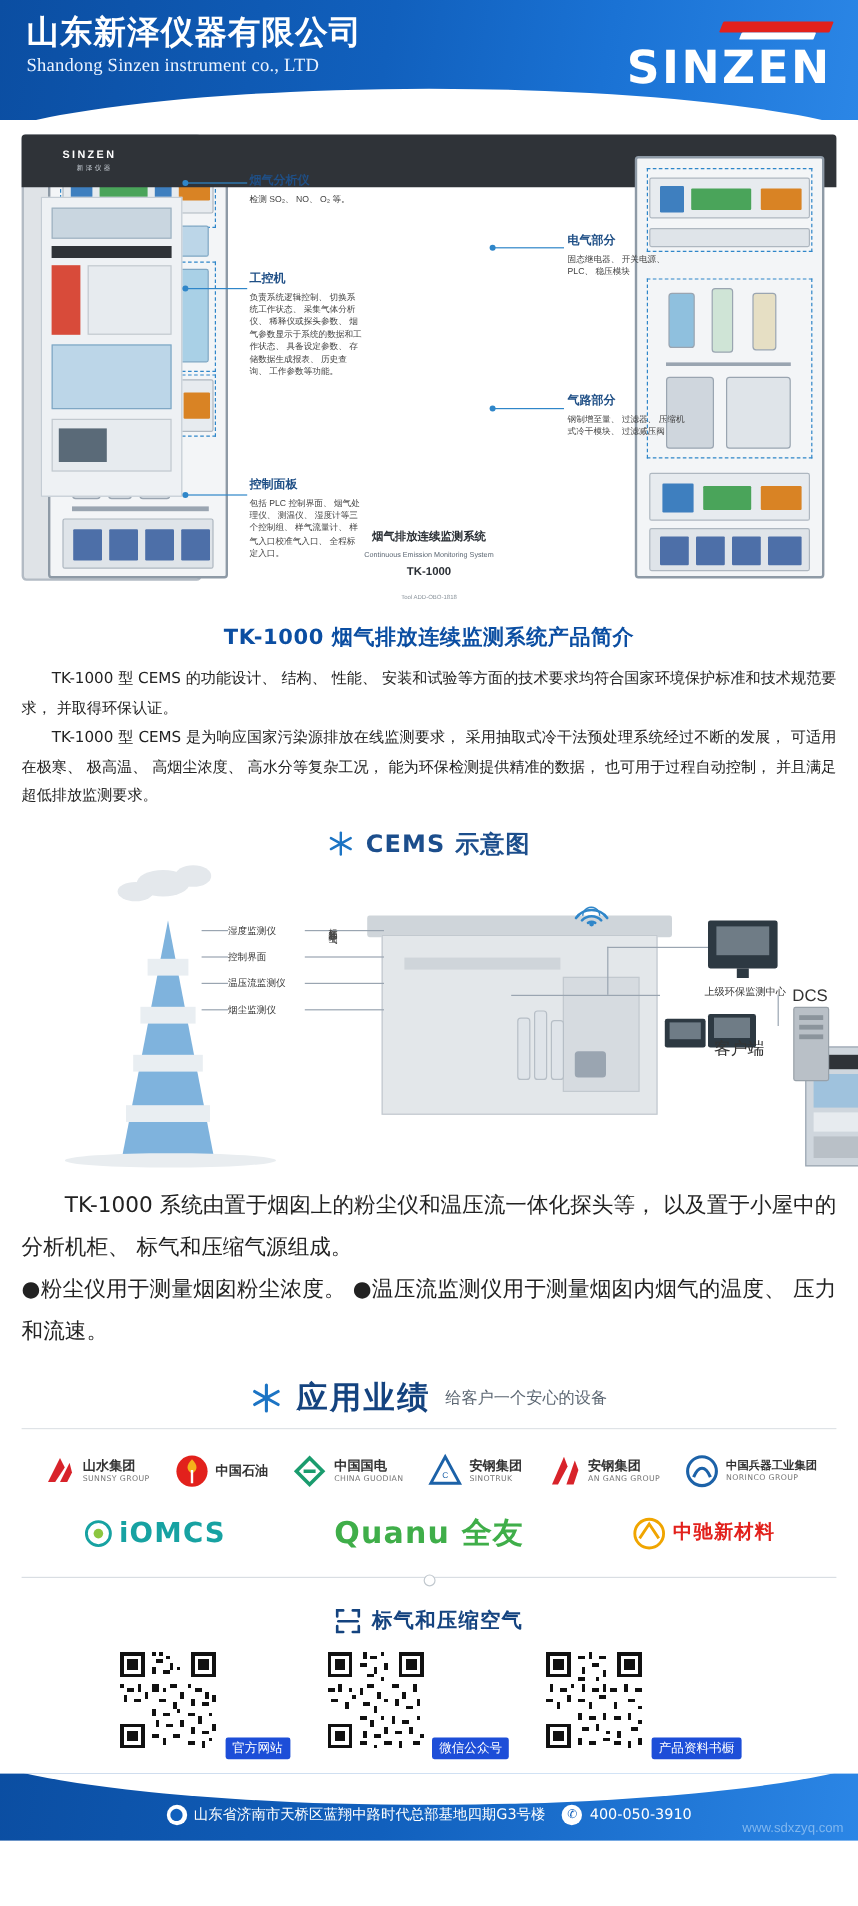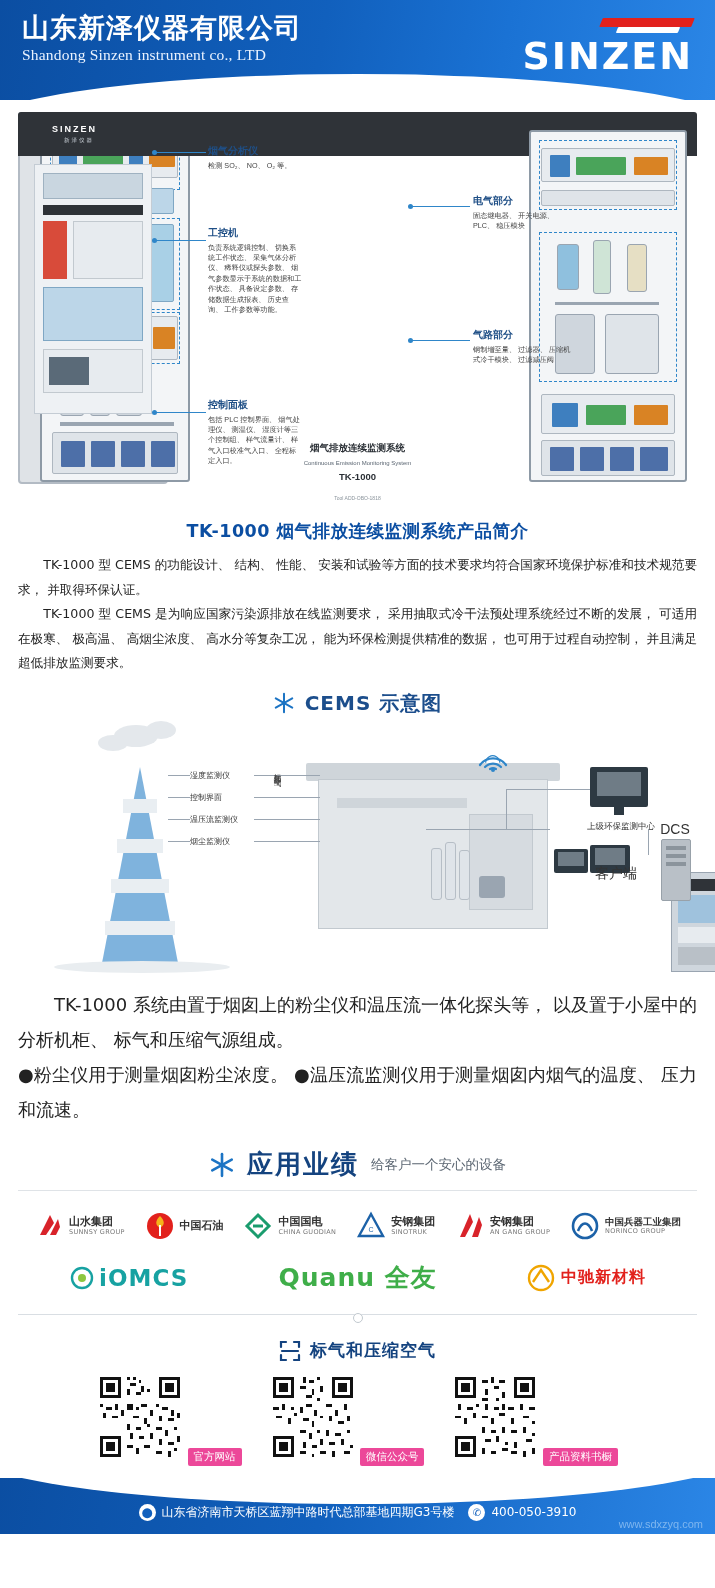--- a/index.html
+++ b/index.html
@@ -106,21 +106,21 @@
 
   
   .divider-dot { text-align:center; margin: 14px 0 6px; }
   .divider-dot .line { height:1px; background:#d9dee3; position:relative; }
   .divider-dot .circ { width:10px; height:10px; border:1px solid #c2c9cf; border-radius:50%; background:#fff; position:relative; top:-6px; display:inline-block;}
   .scan { display:flex; align-items:center; justify-content:center; gap:9px; margin: 2px 0 12px;}
   .scan-txt { font-size: 17px; font-weight:bold; color:#14437f; letter-spacing:1px; font-family:"DejaVu Sans", sans-serif;}
   .qr-row { display:flex; justify-content:center; gap: 28px; padding-bottom: 12px;}
   .qr-item { text-align:center; }
   .qr-img { width: 86px; height: 86px; background:#fff; }
-  .qr-cap { margin-top:5px; font-size:10.5px; color:#fff; background:#ec4899; border-radius:2px; padding:2px 6px; display:inline-block; font-family:"DejaVu Sans", sans-serif;}
+  .qr-cap { margin-top:5px; font-size:10.5px; color:#fff; background:#1d4ed8; border-radius:2px; padding:2px 6px; display:inline-block; font-family:"DejaVu Sans", sans-serif;}
 
   
   .footer { position:relative; height: 56px; background: linear-gradient(100deg,#0b4ea2 0%, #1160bd 45%, #2b86e6 100%); color:#fff; overflow:hidden;}
   .footer::before {
     content:""; position:absolute; left:-40px; right:-40px; top:-30px; height:56px; background:#fff;
     border-radius: 0 0 50% 50% / 0 0 100% 100%;
   }
   .footer-inner { position:relative; z-index:3; height:100%; display:flex; align-items:center; justify-content:center; gap:14px; padding-top: 12px;}
   .f-item { display:flex; align-items:center; gap:6px; font-size:12px; font-family:"DejaVu Sans", sans-serif;}
   .f-ico { width:17px; height:17px; border-radius:50%; background:#fff; color:#1160bd; display:flex; align-items:center; justify-content:center; font-size:10px;}

